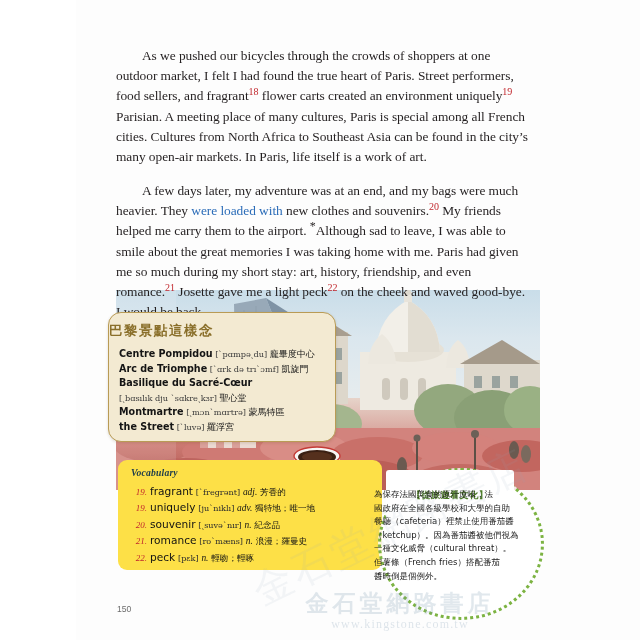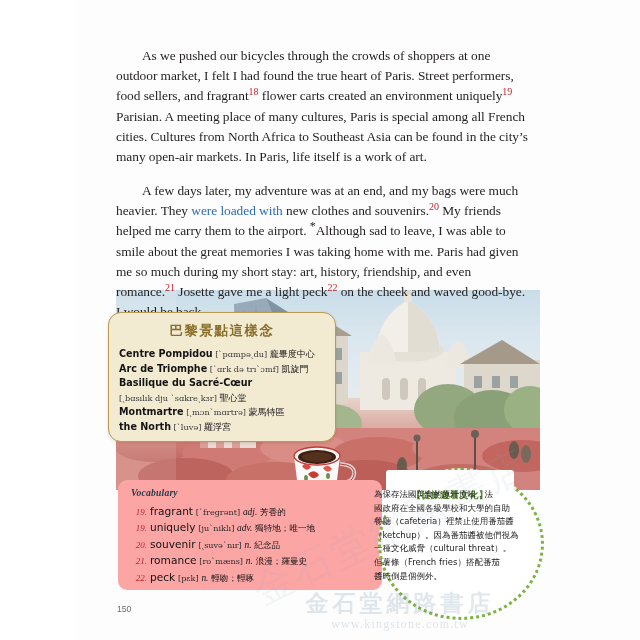--- a/index.html
+++ b/index.html
@@ -70,21 +70,21 @@
     top: 312px;
     width: 228px;
     height: 130px;
     background: #f3ead2;
     border: 1.6px solid #b99b55;
     border-radius: 13px;
     box-sizing: border-box;
     box-shadow: 0 1px 3px rgba(90,70,30,0.18);
   }
   .landmark-title {
-    text-align: center;
+    text-align: left;
     font-family: "DejaVu Sans", sans-serif;
     font-size: 13.5px;
     font-weight: bold;
     color: #8a6f2a;
     letter-spacing: 1.5px;
     margin-top: 9px;
   }
   .landmark-list {
     margin: 7px 8px 0 10px;
     font-family: "Liberation Serif", serif;
@@ -104,24 +104,24 @@
     left: 262px;
     top: 432px;
     width: 110px;
     height: 80px;
   }
 
   
   .vocab-box {
     position: absolute;
     left: 118px;
-    top: 480px;
+    top: 460px;
     width: 264px;
     height: 110px;
-    background: #fca5a5;
+    background: #fde047;
     border-radius: 9px;
     box-sizing: border-box;
     padding: 7px 0 0 13px;
   }
   .vocab-title {
     font-family: "Liberation Serif", serif;
     font-style: italic;
     font-weight: bold;
     font-size: 9.6px;
     color: #1b3a4b;
@@ -356,21 +356,21 @@
       <div class="lm-row lm-sub">
         <span class="lm-ipa">[ˏbɑsılık dju ˋsɑkreˏkɜr]</span>
         <span class="lm-zh">聖心堂</span>
       </div>
       <div class="lm-row">
         <span class="lm-en">Montmartre</span>
         <span class="lm-ipa">[ˏmɔnˋmɑrtrə]</span>
         <span class="lm-zh">蒙馬特區</span>
       </div>
       <div class="lm-row">
-        <span class="lm-en">the North</span>
+        <span class="lm-en">the Street</span>
         <span class="lm-ipa">[ˋluvə]</span>
         <span class="lm-zh">羅浮宮</span>
       </div>
     </div>
   </div>
 
   <div class="cup">
     <svg width="110" height="80" viewBox="0 0 110 80">
       <ellipse cx="55" cy="62" rx="44" ry="15" fill="#f4f2f0"></ellipse>
       <ellipse cx="55" cy="62" rx="44" ry="15" fill="none" stroke="#c43a36" stroke-width="1.6"></ellipse>

